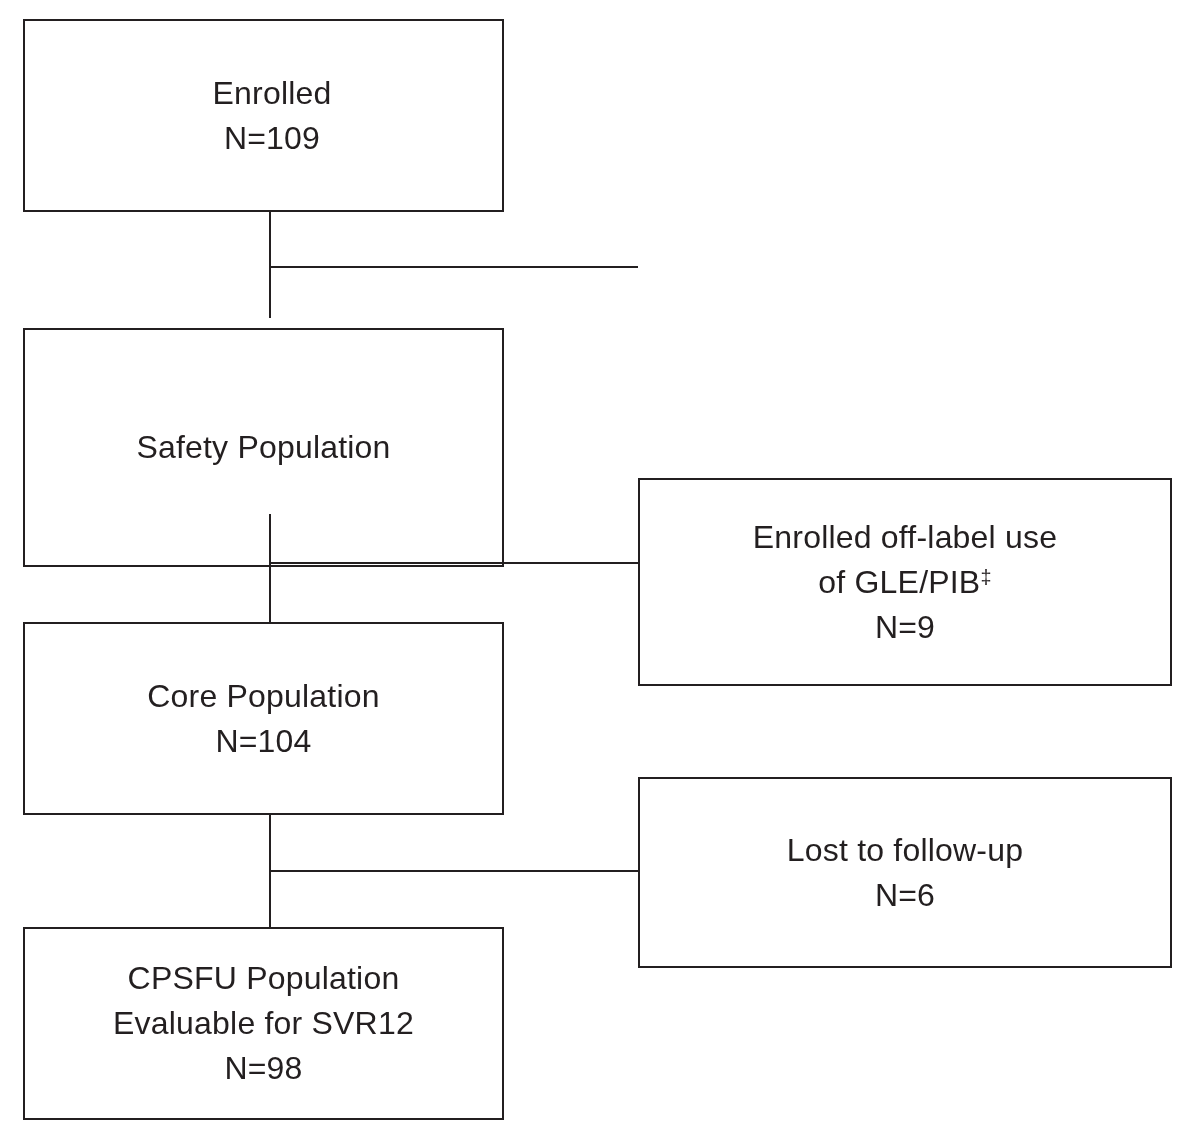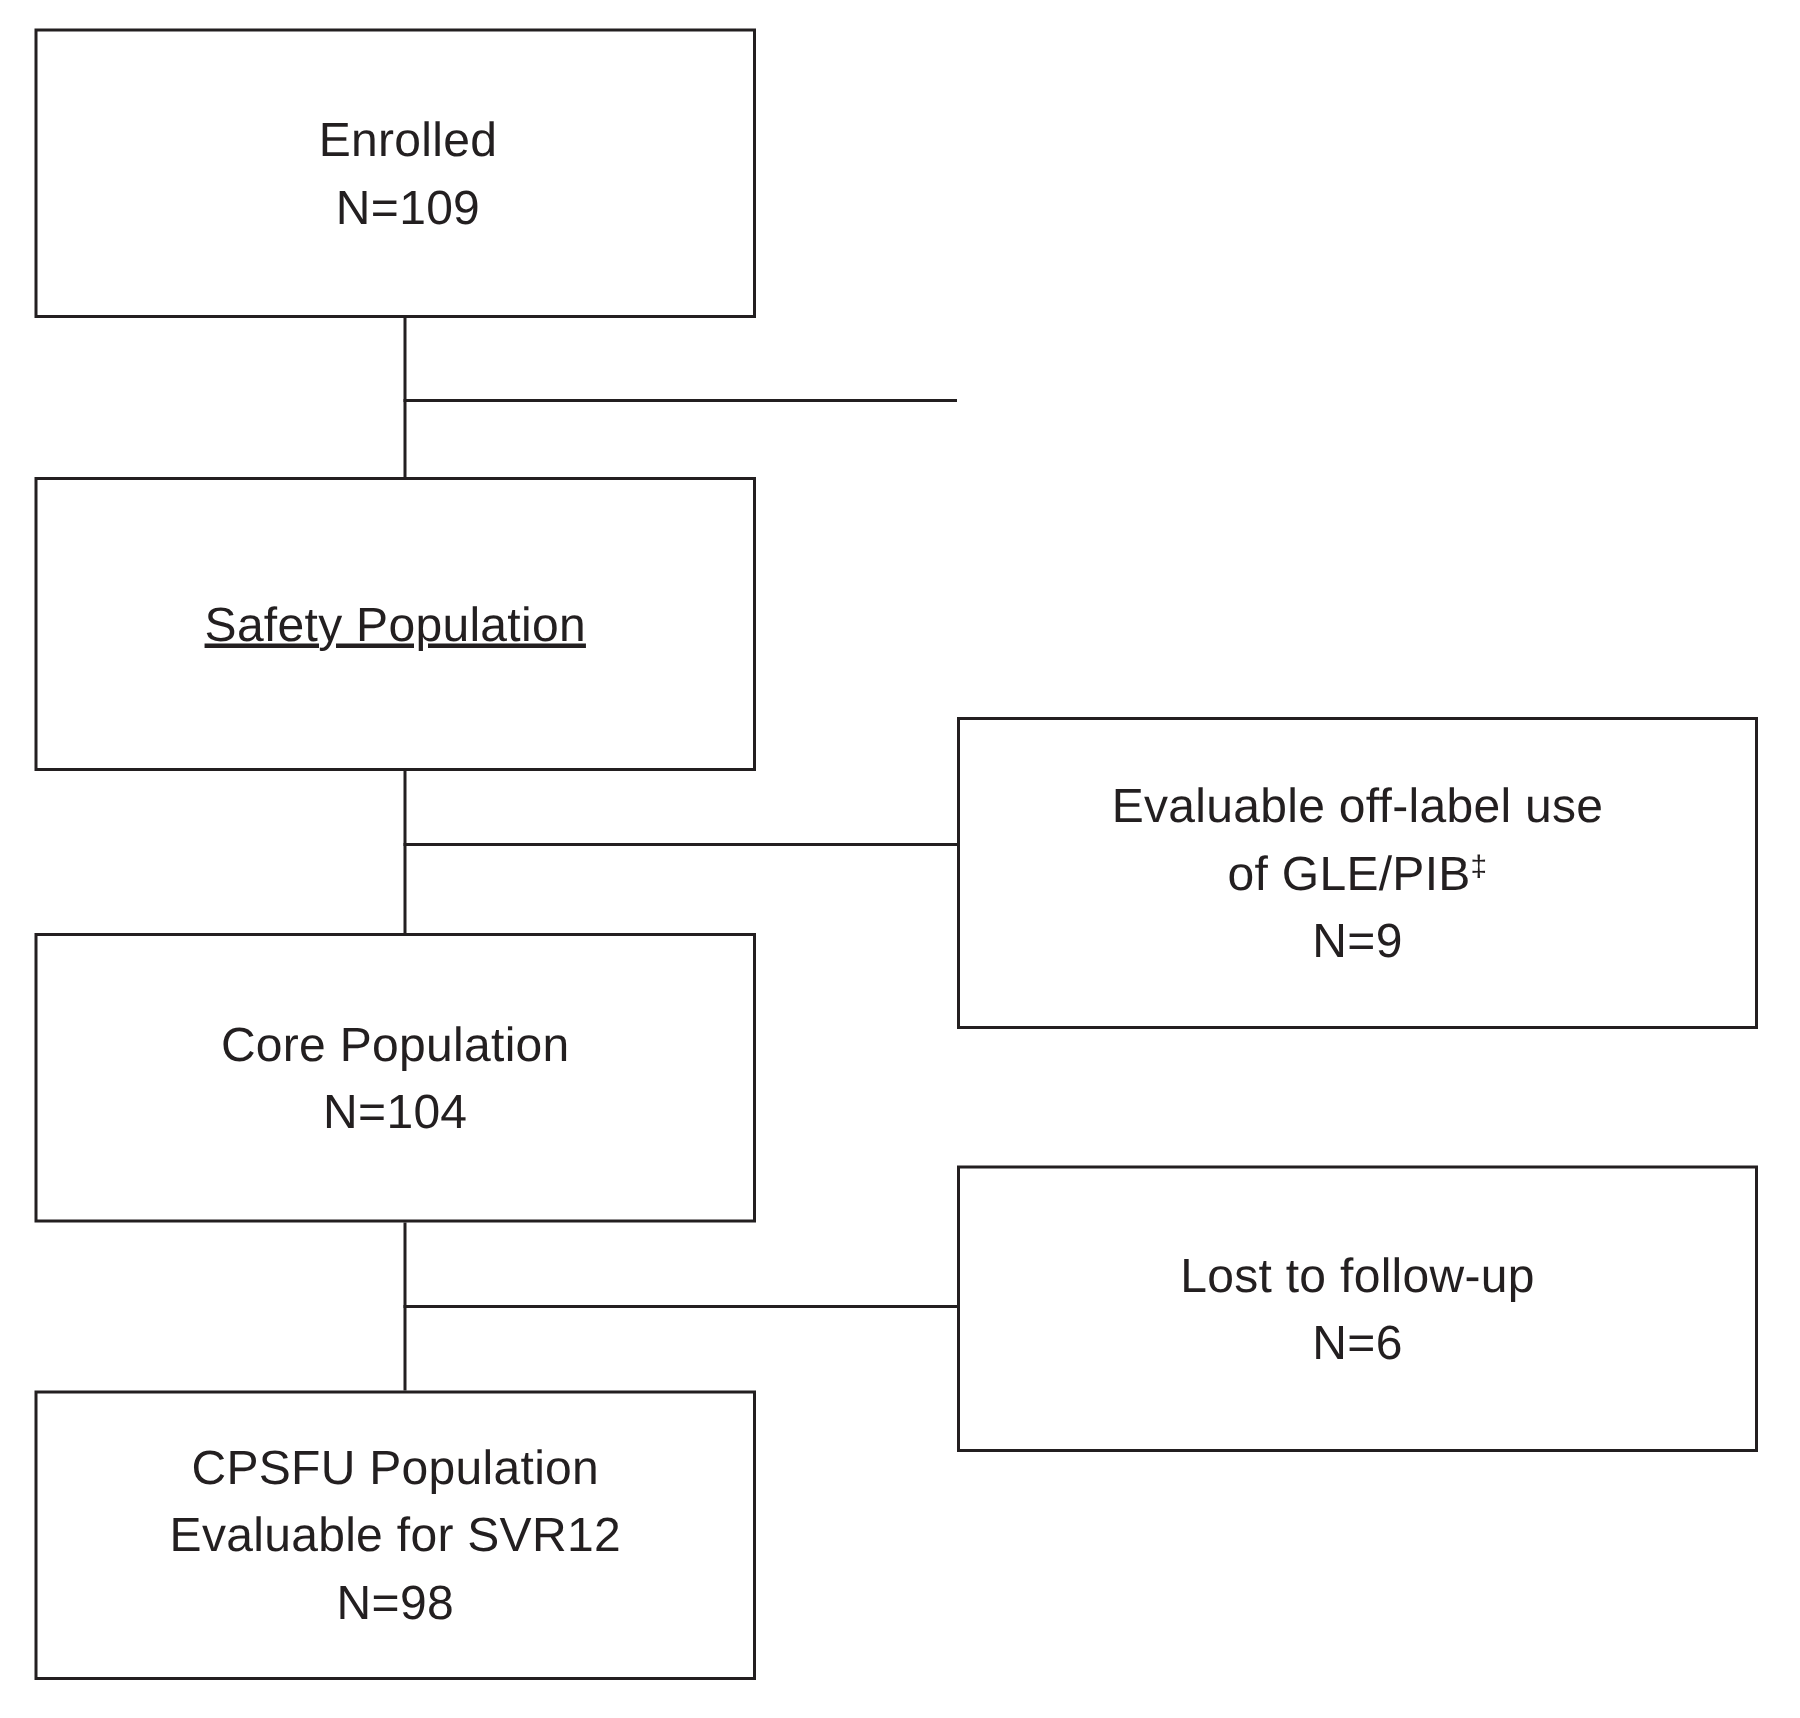--- a/index.html
+++ b/index.html
@@ -39,21 +39,21 @@
   }
   .connector {
     position: absolute;
     background: var(--line-color, #231f20);
   }
   .connector.v { width: 2px; }
   .connector.h { height: 2px; }
 
   
   .m0 { left: 23px;  top: 19px;  width: 481px; height: 193px; padding-left: 17px; }
-  .m1 { left: 23px;  top: 318px; width: 481px; height: 196px; text-decoration: underline; }
+  .m1 { left: 23px;  top: 328px; width: 481px; height: 239px; }
   .m2 { left: 23px;  top: 622px; width: 481px; height: 193px; }
   .m3 { left: 23px;  top: 927px; width: 481px; height: 193px; }
 
   
   .s0 { left: 638px; top: 172px; width: 534px; height: 190px; }
   .s1 { left: 638px; top: 478px; width: 534px; height: 208px; }
   .s2 { left: 638px; top: 777px; width: 534px; height: 191px; }
 
   
   .v1 { left: 269px; top: 212px; height: 106px; }
@@ -92,21 +92,21 @@
     <div class="box-text">
       <div><span>CPSFU Population</span></div>
       <div><span>Evaluable for SVR12</span></div>
       <div><span>N=98</span></div>
     </div>
   </div>
 
 
   <div class="flow-box s1">
     <div class="box-text">
-      <div><span>Evaluable off-label use</span></div>
+      <div><span>Enrolled off-label use</span></div>
       <div><span>of GLE/PIB</span><sup>‡</sup></div>
       <div><span>N=9</span></div>
     </div>
   </div>
 
   <div class="flow-box s2">
     <div class="box-text">
       <div><span>Lost to follow-up</span></div>
       <div><span>N=6</span></div>
     </div>

